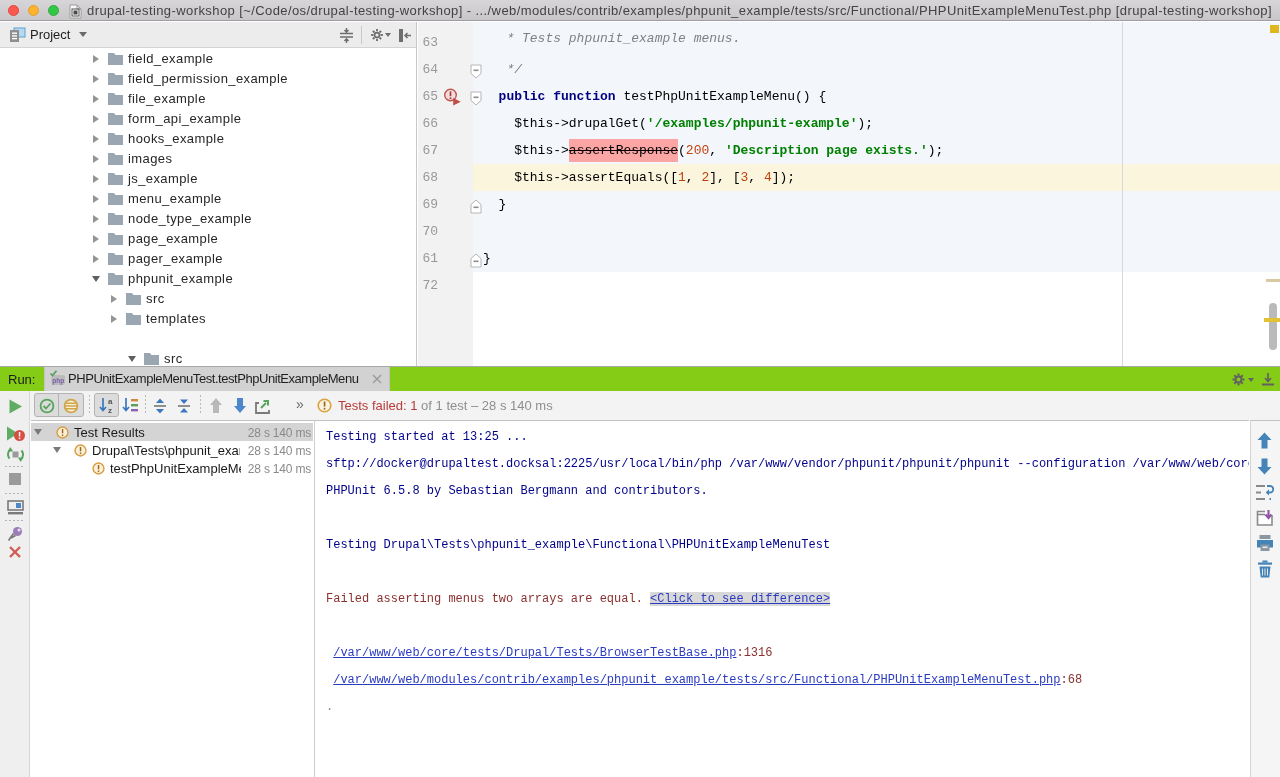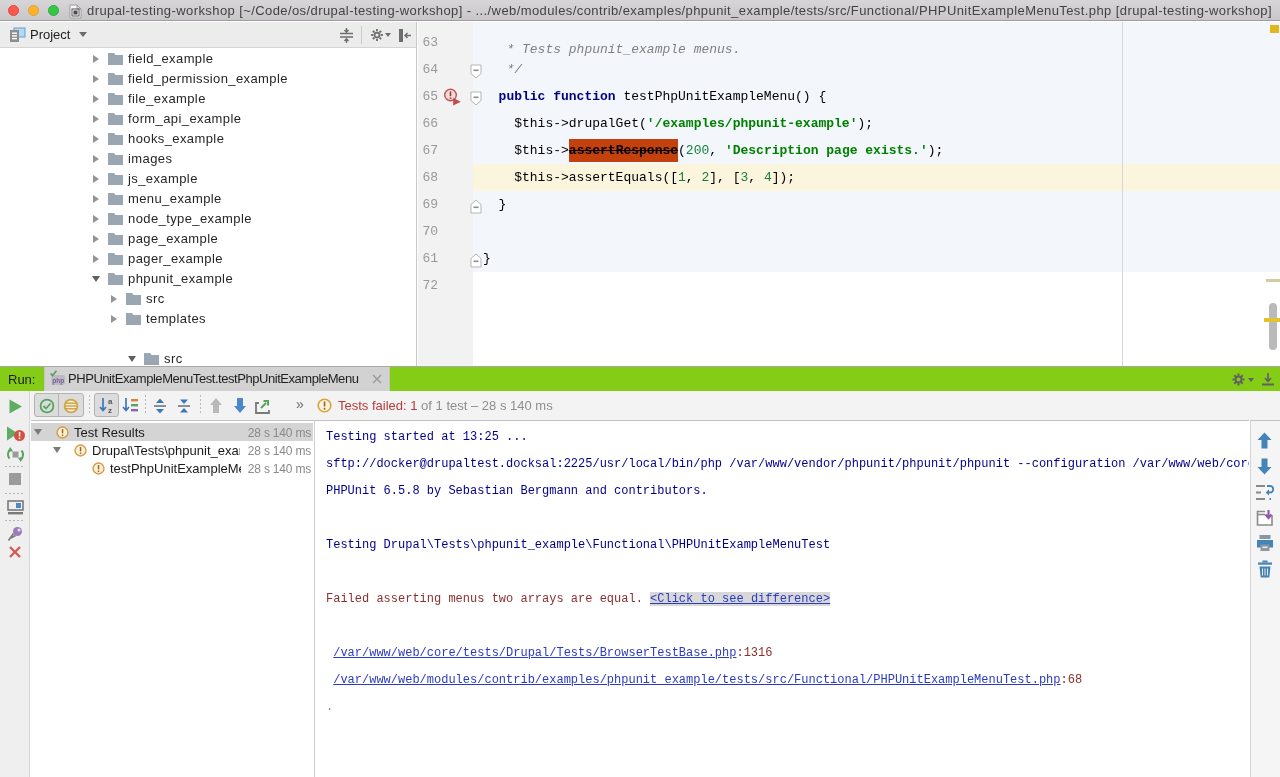--- a/index.html
+++ b/index.html
@@ -27,23 +27,23 @@
   
   #gutter { left:418px; top:22px; width:55px; height:344px; background:#f2f2f2; }
   #editor { left:473px; top:22px; width:807px; height:344px; background:#ffffff; overflow:hidden; }
   #tint  { left:0; top:0; width:807px; height:250px; background:#f3f7fc; }
   #curline { left:0; top:142px; width:807px; height:27px; background:#fcf5de; }
   #margin { left:649px; top:0; width:1px; height:344px; background:#d8d8d8; }
   .lnum { position:absolute; right:35px; font-size:13px; color:#999999; line-height:27px; height:27px; }
   .cline { position:absolute; left:10px; font-size:13px; line-height:27px; height:27px; white-space:pre; }
   .kw { color:#000080; font-weight:bold; }
   .str { color:#008000; font-weight:bold; }
-  .num { color:#15803d; }
+  .num { color:#c2410c; }
   .cmt { color:#808080; font-style:italic; }
-  .strike { text-decoration:line-through; background:#c2410c; padding:4px 0;font-weight:bold; }
+  .strike { text-decoration:line-through; background:#fca5a5; padding:4px 0; }
 
   
   #runtop { left:0; top:366px; width:1280px; height:1px; background:#a8a8a8; }
   #tabbar { left:0; top:367px; width:1280px; height:24px; background:#84cc16; }
   #runtab { position:absolute; left:44px; top:0; width:346px; height:24px; background:#d2d2d2; border-left:1px solid #c4c4c4; border-right:1px solid #c4c4c4; }
   #toolbar { left:0; top:391px; width:1280px; height:29px; background:#f3f3f3; }
   #strip { left:0; top:391px; width:30px; height:386px; background:#efefef; border-right:1px solid #d6d6d6; }
   #treepane { left:31px; top:420px; width:340px; height:357px; background:#ffffff; border-top:1px solid #c2c2c2; }
   #consolepane { left:314px; top:420px; width:935px; height:357px; background:#ffffff; border-top:1px solid #c2c2c2; border-left:1px solid #cfcfcf; overflow:hidden; }
   #constrip { left:1250px; top:420px; width:30px; height:357px; background:#f5f5f5; border-left:1px solid #d4d4d4; border-top:1px solid #c2c2c2; }
@@ -206,21 +206,21 @@
       </div>
   </div>
 </div>
 
 <div class="abs" id="gutter"></div>
 <div class="abs" id="editor">
   <div class="abs" id="tint"></div>
   <div class="abs" id="curline"></div>
   <div class="abs" id="margin"></div>
   <div id="codelines">
-    <div class="cline mono cmt" style="top:14px">   * Tests phpunit_example menus.</div>
+    <div class="cline mono cmt" style="top:3px">   * Tests phpunit_example menus.</div>
     <div class="cline mono cmt" style="top:33.5px">   */</div>
     <div class="cline mono" style="top:60.5px">  <span class="kw">public function</span> testPhpUnitExampleMenu() {</div>
     <div class="cline mono" style="top:87.5px">    $this-&gt;drupalGet(<span class="str">'/examples/phpunit-example'</span>);</div>
     <div class="cline mono" style="top:114.5px">    $this-&gt;<span class="strike">assertResponse</span>(<span class="num">200</span>, <span class="str">'Description page exists.'</span>);</div>
     <div class="cline mono" style="top:141.5px">    $this-&gt;assertEquals([<span class="num">1</span>, <span class="num">2</span>], [<span class="num">3</span>, <span class="num">4</span>]);</div>
     <div class="cline mono" style="top:168.5px">  }</div>
     <div class="cline mono" style="top:222.5px">}</div>
   </div>
 </div>
 <div id="gutternums" class="abs" style="left:418px;top:22px;width:55px;height:344px;">

